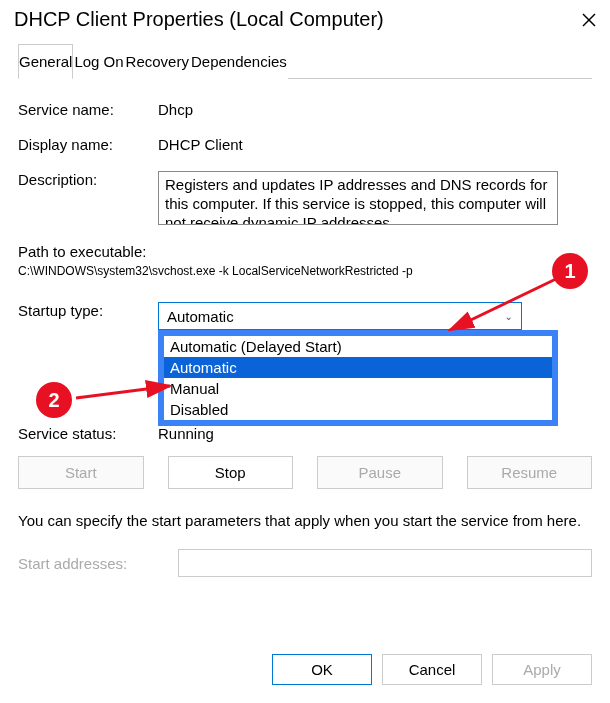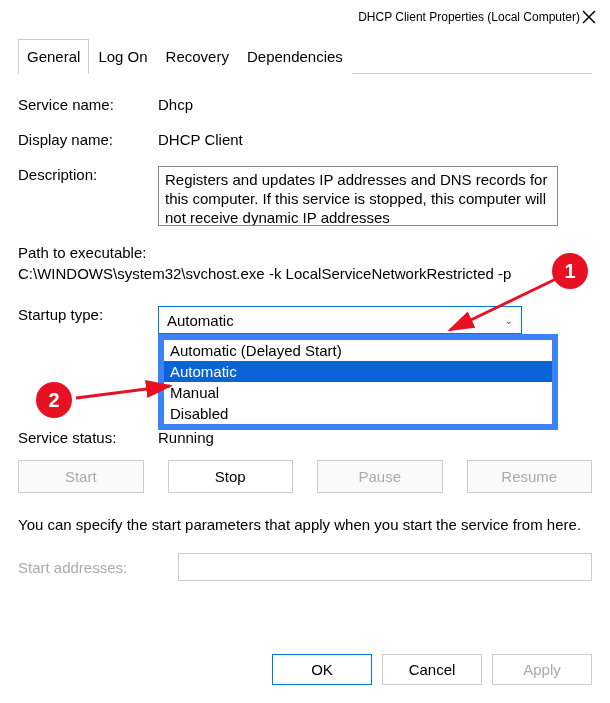--- a/index.html
+++ b/index.html
@@ -10,39 +10,39 @@
     background: #fff;
     width: 610px;
     height: 703px;
     overflow: hidden;
     position: relative;
     color: #000;
   }
   .titlebar {
     display: flex;
     align-items: center;
-    justify-content: flex-end;
+    justify-content: space-between;
     padding: 8px 12px 6px 14px;
-    font-size: 12px;
+    font-size: 20px;
   }
   .close-icon {
     width: 18px; height: 18px;
     display: inline-flex; align-items: center; justify-content: center;
     cursor: pointer;
   }
   .content {
     padding: 6px 18px 10px 18px;
   }
   .tabs {
     display: flex;
     border-bottom: 1px solid #ccc;
     margin-bottom: 22px;
   }
   .tab {
-    padding: 8px 8px;
+    padding: 8px 0;
     font-size: 15px;
     cursor: pointer;
     border: 1px solid transparent;
     border-bottom: none;
     position: relative;
     top: 1px;
     background: #fff;
   }
   .tab.active {
     border-color: #ccc;
@@ -56,32 +56,32 @@
   .field-label {
     width: 140px;
     flex-shrink: 0;
   }
   .field-value {
     flex: 1;
   }
   .desc-box {
     border: 1px solid #888;
     padding: 4px 6px;
-    height: 60px;
+    height: 54px;
     overflow: hidden;
     font-size: 15px;
     line-height: 1.25;
     width: 400px;
   }
   .path-row {
     margin-bottom: 4px;
     font-size: 15px;
   }
   .path-value {
-    font-size: 15px;
+    font-size: 12px;
     margin-bottom: 24px;
     word-break: break-all;
   }
   .select-wrap {
     position: relative;
     width: 364px;
   }
   .select-box {
     border: 1.5px solid #0078d4;
     padding: 4px 8px;

